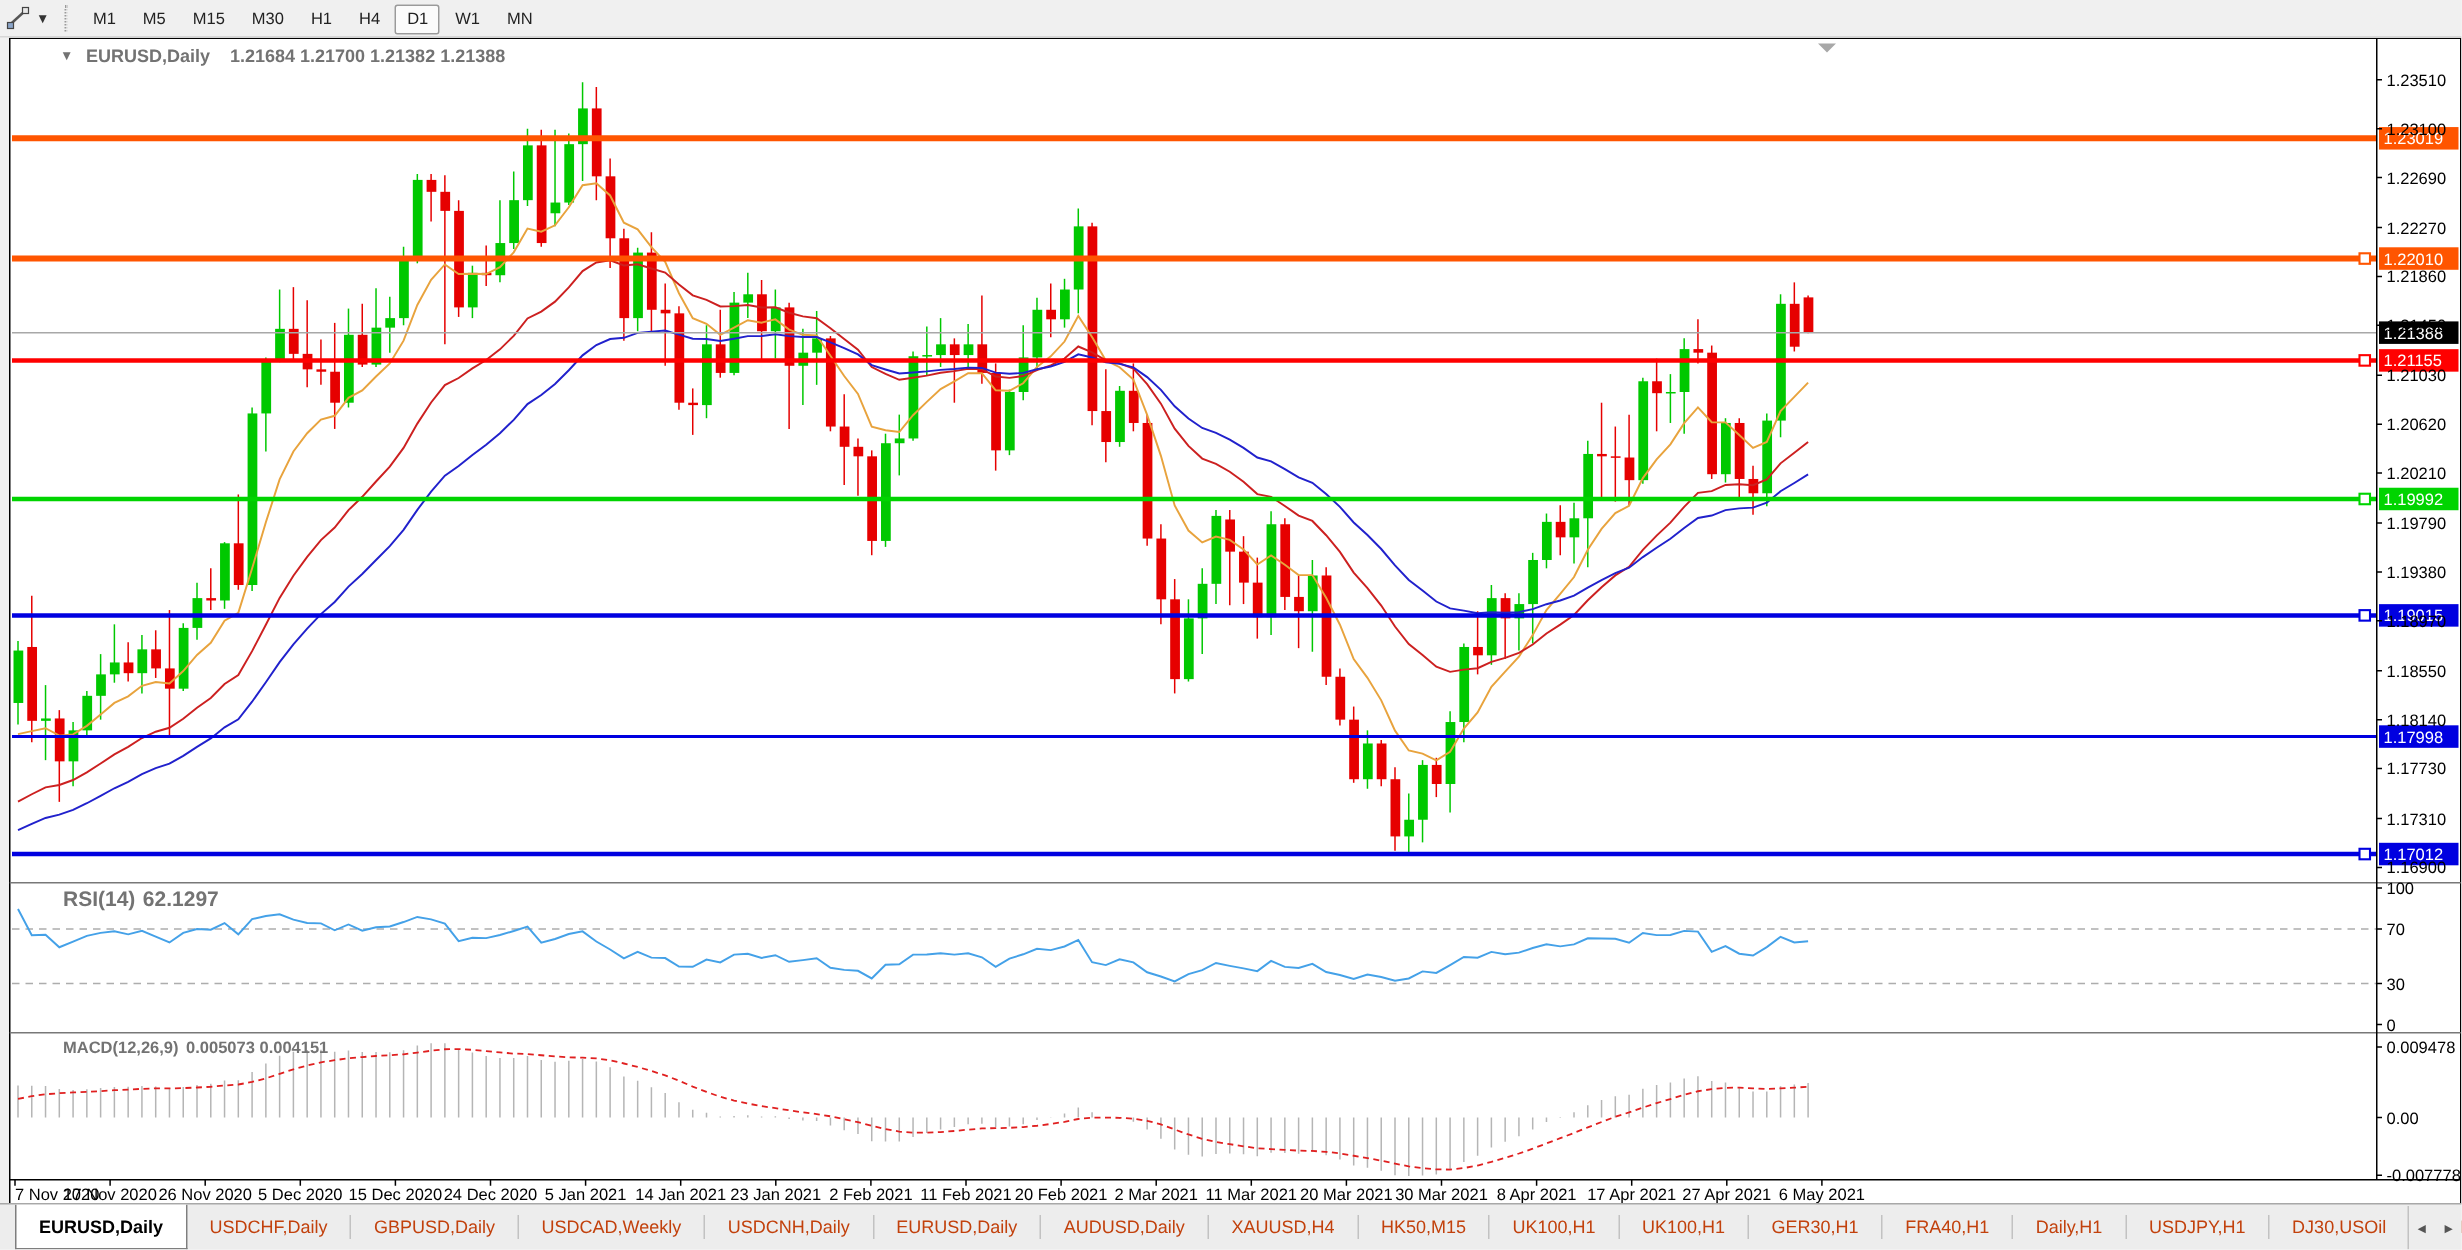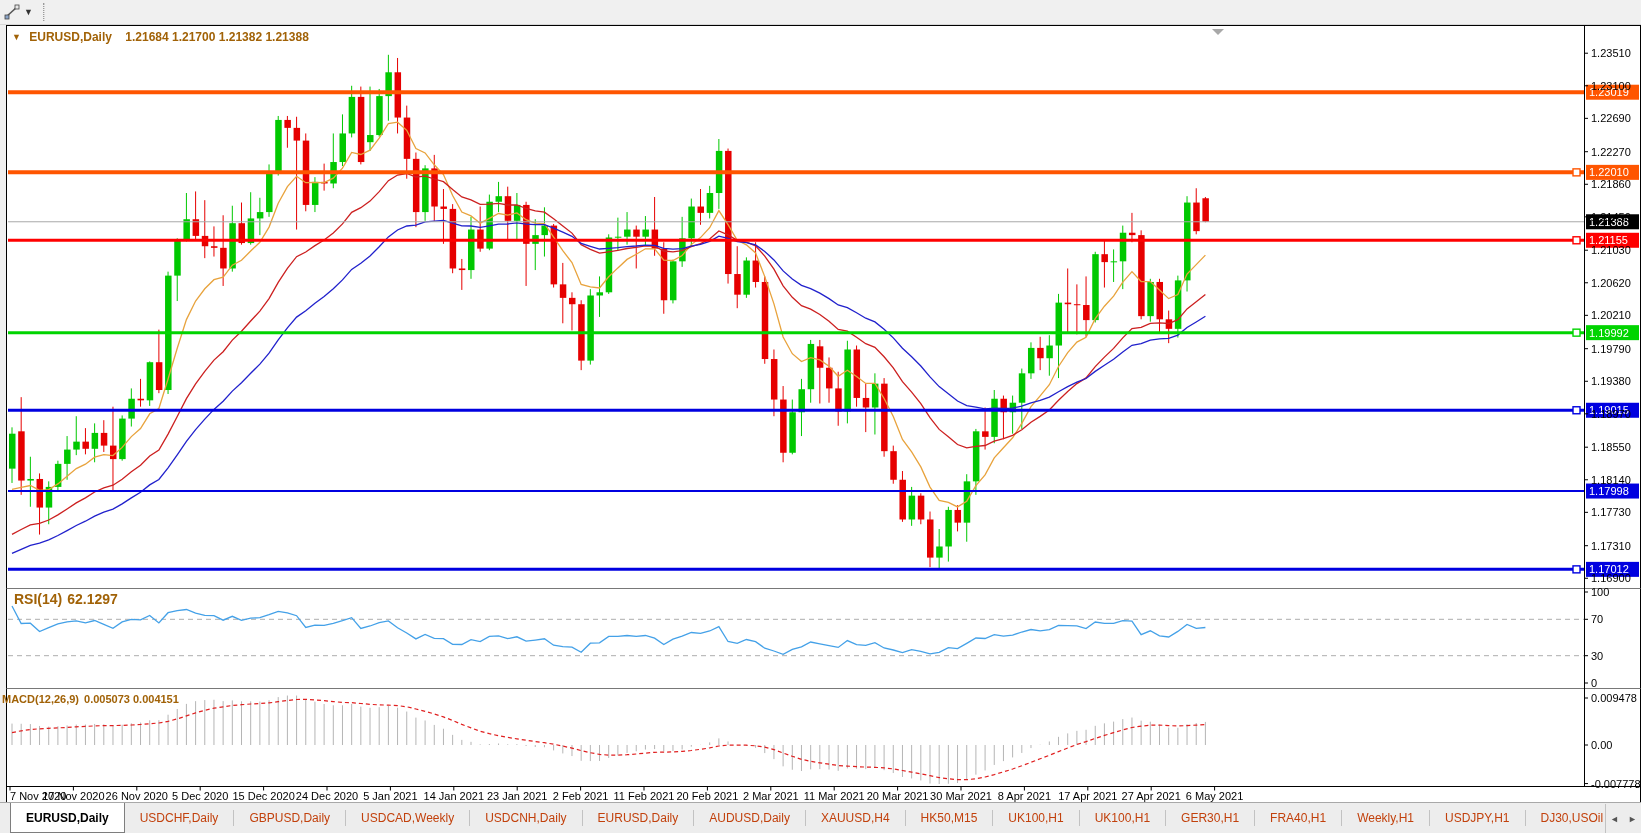--- a/index.html
+++ b/index.html
@@ -12,25 +12,25 @@
   .tool-icon{width:20px;height:18px;margin-left:2px;display:flex;align-items:center;justify-content:center;}
   .tool-caret{font-size:9px;color:#333;margin:0 4px 0 2px;cursor:pointer;}
   .grip{height:18px;border-left:1px dotted #9a9a9a;border-right:1px dotted #cfcfcf;margin:0 8px 0 6px;}
   .tf-btn{font-size:11px;color:#222;padding:3px 7px;margin:0 1px;border:1px solid transparent;
           border-radius:2px;cursor:pointer;line-height:12px;}
   .tf-btn.active{background:#fbfbfb;border:1px solid #9a9a9a;}
 
   
   #chartwin{position:absolute;top:25px;left:0;width:1641px;height:778px;z-index:1;}
   #cv{position:absolute;top:0;left:0;}
-  .overlay-label{position:absolute;font-size:12px;color:#a16207;z-index:3;white-space:nowrap;}
+  .overlay-label{position:absolute;font-size:12px;color:#737373;z-index:3;white-space:nowrap;margin-left:28px;}
   #chart-title{top:5px;left:12px;font-weight:bold;}
   #chart-title .sym-caret{font-size:9px;margin-right:5px;position:relative;top:-1px;}
   #rsi-label{top:566px;left:14px;font-size:14px;font-weight:bold;}
-  #macd-label{top:668px;left:2px;font-size:11px;font-weight:bold;}
+  #macd-label{top:668px;left:14px;font-size:11px;font-weight:bold;}
   .ind-val{font-weight:bold;margin-left:5px;}
 
   
   #tabbar{position:absolute;bottom:0;left:0;width:1641px;height:30px;background:#ededed;
           border-top:1px solid #a8a8a8;display:flex;align-items:stretch;overflow:hidden;z-index:5;}
   .tab{flex:none;display:flex;align-items:center;padding:0 15px;font-size:12px;color:#c2410c;
        cursor:pointer;position:relative;}
   .tab.active{background:#fff;border:1px solid #7e7e7e;border-top:none;color:#000;font-weight:bold;
               margin-left:10px;}
   .tab-div{flex:none;width:1px;background:#c2c2c2;margin:7px 0;}
@@ -47,20 +47,21 @@
   <div id="toolbar">
     <span class="tool-icon">
       <svg width="16" height="16" viewBox="0 0 16 16">
         <line x1="2" y1="13" x2="13" y2="3" stroke="#555" stroke-width="1.6"></line>
         <rect x="1" y="11" width="4" height="4" fill="#8aa4c8" stroke="#444" stroke-width="0.8"></rect>
         <rect x="11" y="1" width="4" height="4" fill="#e8e8e8" stroke="#444" stroke-width="0.8"></rect>
       </svg>
     </span>
     <span class="tool-caret">▼</span>
     <span class="grip"></span>
+    <span id="tf-buttons"><span class="tf-btn">M1</span><span class="tf-btn">M5</span><span class="tf-btn">M15</span><span class="tf-btn">M30</span><span class="tf-btn">H1</span><span class="tf-btn">H4</span><span class="tf-btn active">D1</span><span class="tf-btn">W1</span><span class="tf-btn">MN</span></span>
   </div>
 
   <div id="chartwin">
     <svg id="cv" width="1641" height="778" viewBox="0 25 1641 778">
         <rect x="6.5" y="25.5" width="1634" height="777" fill="#FFFFFF" stroke="#000" stroke-width="1"></rect>
         <line x1="6.5" y1="588.5" x2="1640.5" y2="588.5" stroke="#787878"></line>
         <line x1="6.5" y1="688.5" x2="1640.5" y2="688.5" stroke="#787878"></line>
         <line x1="6.5" y1="786.5" x2="1640.5" y2="786.5" stroke="#000"></line>
         <line x1="1584.5" y1="25.5" x2="1584.5" y2="786.5" stroke="#000"></line>
         <polygon points="1212,29 1224,29 1218,35" fill="#a8a8a8"></polygon>
@@ -646,21 +647,21 @@
         <span class="tab">HK50,M15</span>
         <span class="tab-div"></span>
         <span class="tab">UK100,H1</span>
         <span class="tab-div"></span>
         <span class="tab">UK100,H1</span>
         <span class="tab-div"></span>
         <span class="tab">GER30,H1</span>
         <span class="tab-div"></span>
         <span class="tab">FRA40,H1</span>
         <span class="tab-div"></span>
-        <span class="tab">Weekly,H1</span>
+        <span class="tab">Daily,H1</span>
         <span class="tab-div"></span>
         <span class="tab">USDJPY,H1</span>
         <span class="tab-div"></span>
         <span class="tab">DJ30,USOil</span>
         <span class="tab-div"></span>
         <span class="tab">CHINA300,H1</span>
       </span>
     <span id="tab-scroll">
       <span class="scroll-btn">◄</span>
       <span class="tab-div"></span>

